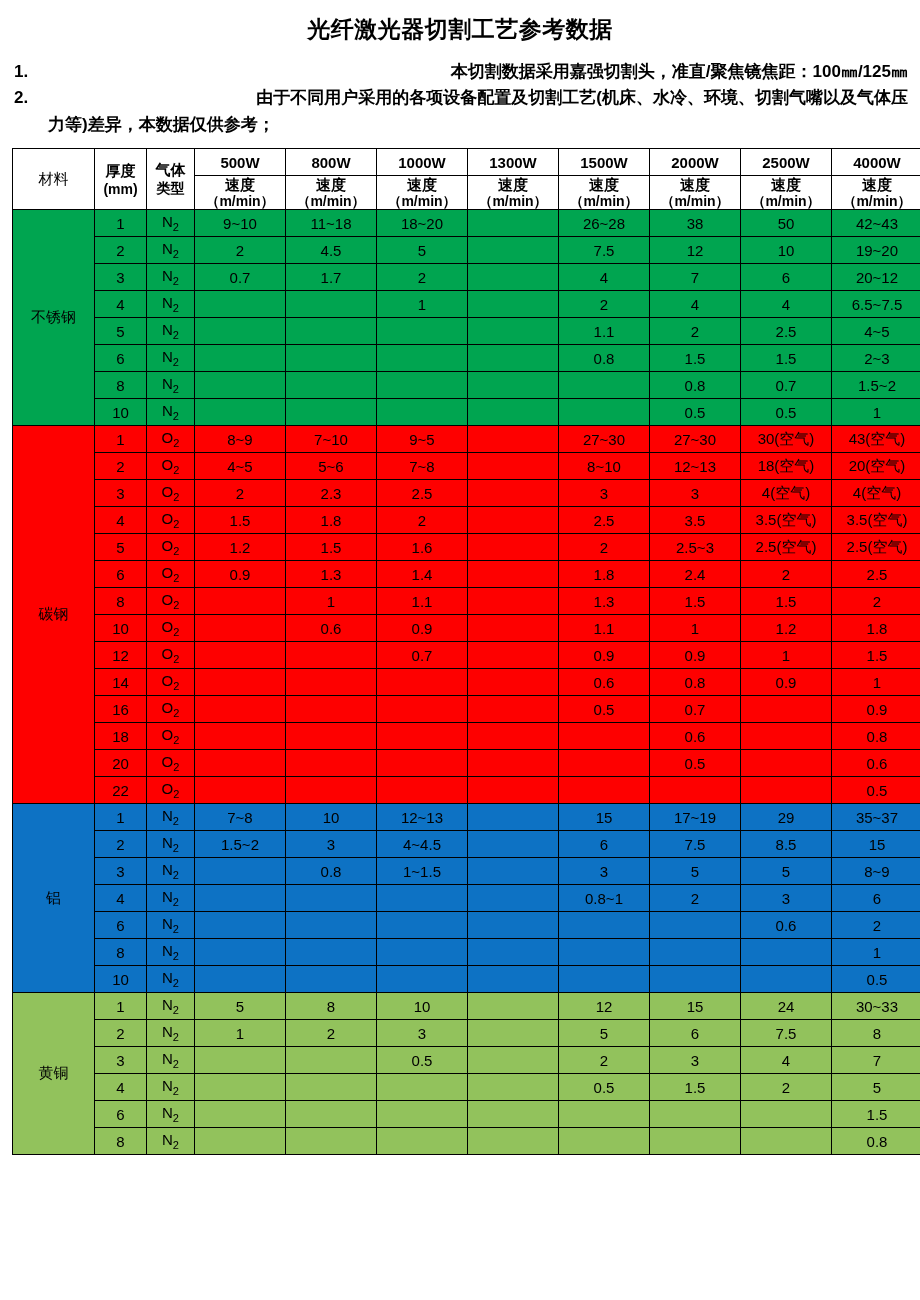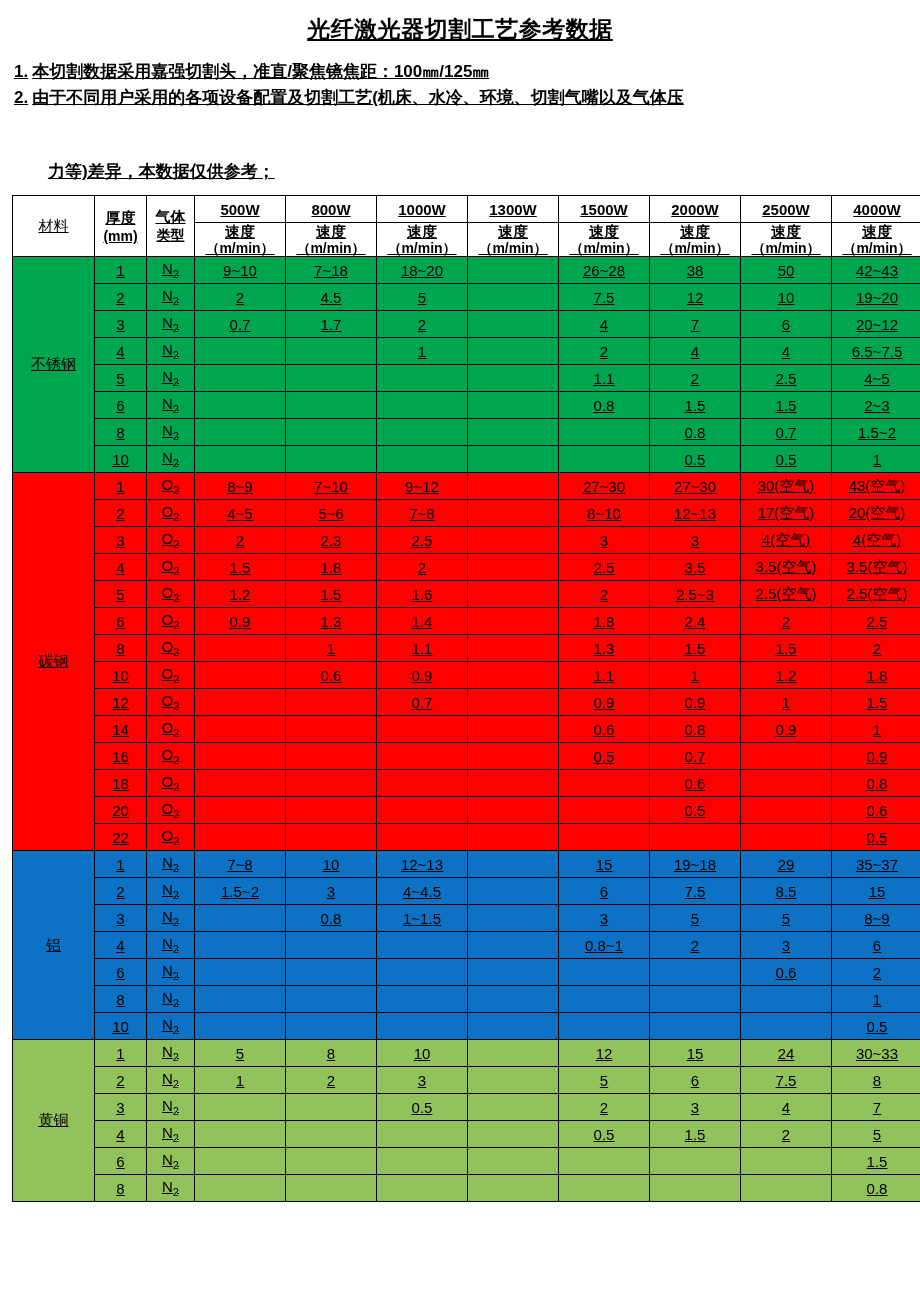--- a/index.html
+++ b/index.html
@@ -7,45 +7,43 @@
     margin: 0; padding: 0;
     width: 920px; height: 1300px;
     background: #ffffff;
     font-family: "Liberation Sans", sans-serif;
     color: #000;
   }
   .page {
     width: 920px; height: 1300px;
     padding: 8px 12px 0 12px;
     position: relative;
-    text-decoration: underline;
   }
   .doc-title {
     text-align: center;
     font-size: 23px;
     font-weight: bold;
     letter-spacing: 0.5px;
     margin: 6px 0 14px 0;
   }
   .notes { margin: 0 0 10px 2px; }
   .note-line {
     font-size: 17px;
     font-weight: bold;
     line-height: 1.55;
     display: flex;
     align-items: flex-start;
   }
   .note-num { margin-right: 4px; }
-  .note-body { flex: 1; }
+  .note-body { flex: 1; text-align: right; }
   .note-cont {
     font-size: 17px;
     font-weight: bold;
     line-height: 1.55;
     padding-left: 34px;
-    margin-top: 47px;
   }
   table.data {
     border-collapse: collapse;
     width: 896px;
     table-layout: fixed;
   }
   table.data th, table.data td {
     border: 1px solid #000;
     text-align: center;
     vertical-align: middle;
@@ -150,21 +148,21 @@
           <span class="hdr-unit">（m/min）</span>
         </th>
       </tr>
     </thead>
     <tbody id="tbody">
         <tr class="row-ss">
           <td class="mat-cell" rowspan="8">不锈钢</td>
           <td class="col-thick">1</td>
           <td class="col-gas">N<sub>2</sub></td>
           <td class="col-pw">9~10</td>
-          <td class="col-pw">7~18</td>
+          <td class="col-pw">11~18</td>
           <td class="col-pw">18~20</td>
           <td class="col-pw"></td>
           <td class="col-pw">26~28</td>
           <td class="col-pw">38</td>
           <td class="col-pw">50</td>
           <td class="col-pw">42~43</td>
         </tr>
         <tr class="row-ss">
           <td class="col-thick">2</td>
           <td class="col-gas">N<sub>2</sub></td>
@@ -248,37 +246,37 @@
           <td class="col-pw">0.5</td>
           <td class="col-pw">0.5</td>
           <td class="col-pw">1</td>
         </tr>
         <tr class="row-cs">
           <td class="mat-cell" rowspan="14">碳钢</td>
           <td class="col-thick">1</td>
           <td class="col-gas">O<sub>2</sub></td>
           <td class="col-pw">8~9</td>
           <td class="col-pw">7~10</td>
-          <td class="col-pw">9~12</td>
+          <td class="col-pw">9~5</td>
           <td class="col-pw"></td>
           <td class="col-pw">27~30</td>
           <td class="col-pw">27~30</td>
           <td class="col-pw">30(空气)</td>
           <td class="col-pw">43(空气)</td>
         </tr>
         <tr class="row-cs">
           <td class="col-thick">2</td>
           <td class="col-gas">O<sub>2</sub></td>
           <td class="col-pw">4~5</td>
           <td class="col-pw">5~6</td>
           <td class="col-pw">7~8</td>
           <td class="col-pw"></td>
           <td class="col-pw">8~10</td>
           <td class="col-pw">12~13</td>
-          <td class="col-pw">17(空气)</td>
+          <td class="col-pw">18(空气)</td>
           <td class="col-pw">20(空气)</td>
         </tr>
         <tr class="row-cs">
           <td class="col-thick">3</td>
           <td class="col-gas">O<sub>2</sub></td>
           <td class="col-pw">2</td>
           <td class="col-pw">2.3</td>
           <td class="col-pw">2.5</td>
           <td class="col-pw"></td>
           <td class="col-pw">3</td>
@@ -420,21 +418,21 @@
         </tr>
         <tr class="row-al">
           <td class="mat-cell" rowspan="7">铝</td>
           <td class="col-thick">1</td>
           <td class="col-gas">N<sub>2</sub></td>
           <td class="col-pw">7~8</td>
           <td class="col-pw">10</td>
           <td class="col-pw">12~13</td>
           <td class="col-pw"></td>
           <td class="col-pw">15</td>
-          <td class="col-pw">19~18</td>
+          <td class="col-pw">17~19</td>
           <td class="col-pw">29</td>
           <td class="col-pw">35~37</td>
         </tr>
         <tr class="row-al">
           <td class="col-thick">2</td>
           <td class="col-gas">N<sub>2</sub></td>
           <td class="col-pw">1.5~2</td>
           <td class="col-pw">3</td>
           <td class="col-pw">4~4.5</td>
           <td class="col-pw"></td>

